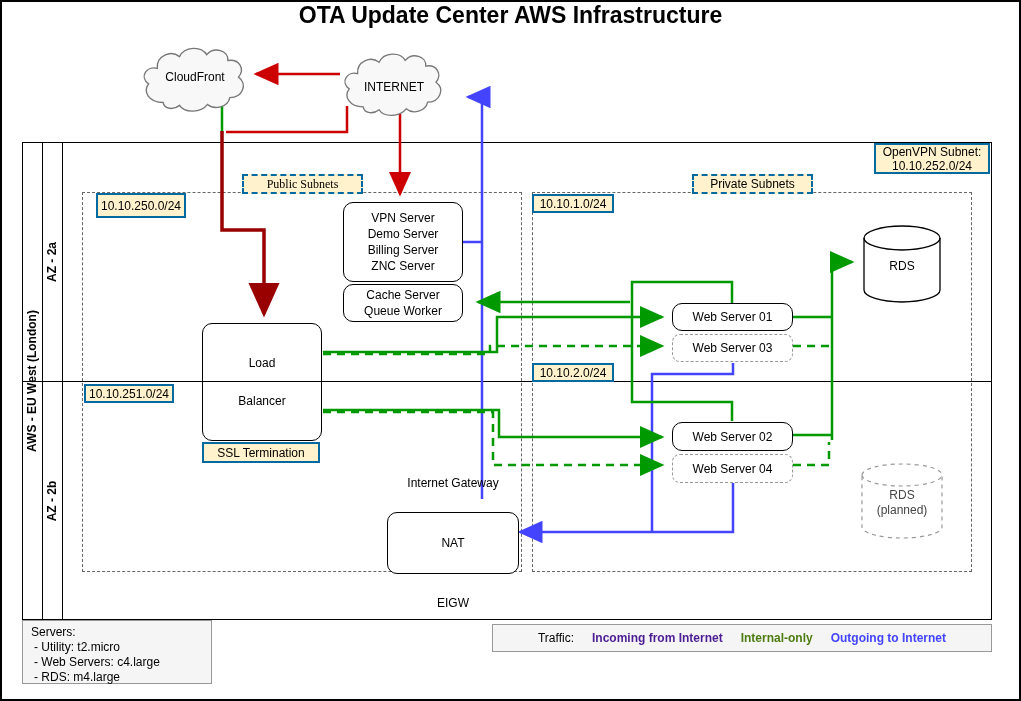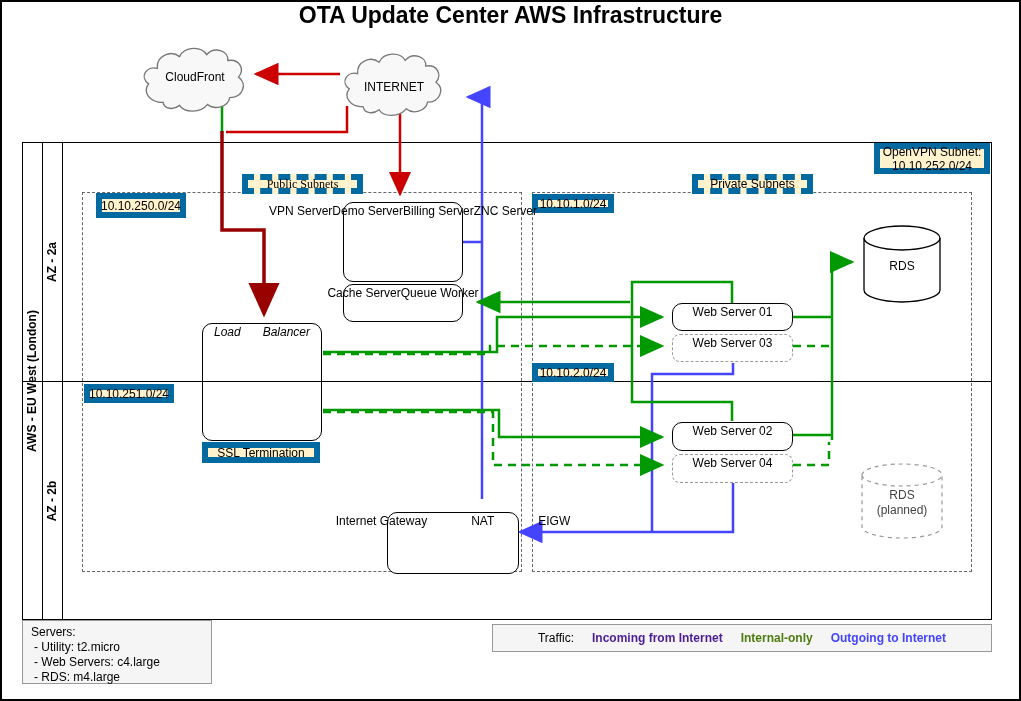--- a/index.html
+++ b/index.html
@@ -21,29 +21,29 @@
   .vwrap{pointer-events:none;}
   .vwrap span{
     position:absolute;left:50%;top:50%;
     transform:translate(-50%,-50%) rotate(-90deg);
     white-space:nowrap;font-size:12px;font-weight:bold;
   }
   
   .subnet{border:1px dashed #666;box-sizing:border-box;}
   
   .note{
-    background:#fff2cc;border:6px solid #0369a1;box-sizing:border-box;
+    background:#fff2cc;border:2px solid #0369a1;box-sizing:border-box;
     display:flex;align-items:center;justify-content:center;
     font-size:12px;text-align:center;white-space:nowrap;
   }
   .note.dashed{border-style:dashed;}
   
   .node{
     background:#fff;border:1px solid #000;border-radius:10px;box-sizing:border-box;
-    display:flex;justify-content:center;
+    display:flex;flex-direction:column;align-items:center;justify-content:center;
     font-size:12px;line-height:16px;text-align:center;white-space:nowrap;z-index:3;
   }
   .node.dashedNode{border:1px dashed #999;border-radius:8px;}
   
   .legendBox{
     background:#f5f5f5;border:1px solid #999;box-sizing:border-box;
     font-size:12px;line-height:15px;z-index:4;
   }
   .legendBox .pad{padding:4px 8px;}
   .trafficBar{
@@ -157,21 +157,21 @@
   <div class="abs node" style="left:341px;top:200px;width:120px;height:80px;">
     <div>VPN Server</div>
     <div>Demo Server</div>
     <div>Billing Server</div>
     <div>ZNC Server</div>
   </div>
   <div class="abs node" style="left:341px;top:282px;width:120px;height:38px;">
     <div>Cache Server</div>
     <div>Queue Worker</div>
   </div>
-  <div class="abs node" style="left:200px;top:321px;width:120px;height:118px;gap:22px;font-style:italic;">
+  <div class="abs node" style="left:200px;top:321px;width:120px;height:118px;gap:22px;">
     <div>Load</div>
     <div>Balancer</div>
   </div>
   <div class="abs node" style="left:670px;top:301px;width:121px;height:28px;">Web Server 01</div>
   <div class="abs node dashedNode" style="left:670px;top:332px;width:121px;height:28px;">Web Server 03</div>
   <div class="abs node" style="left:670px;top:420px;width:121px;height:29px;">Web Server 02</div>
   <div class="abs node dashedNode" style="left:670px;top:452px;width:121px;height:29px;">Web Server 04</div>
   <div class="abs node" style="left:385px;top:510px;width:132px;height:62px;gap:44px;">
     <div>Internet Gateway</div>
     <div>NAT</div>

